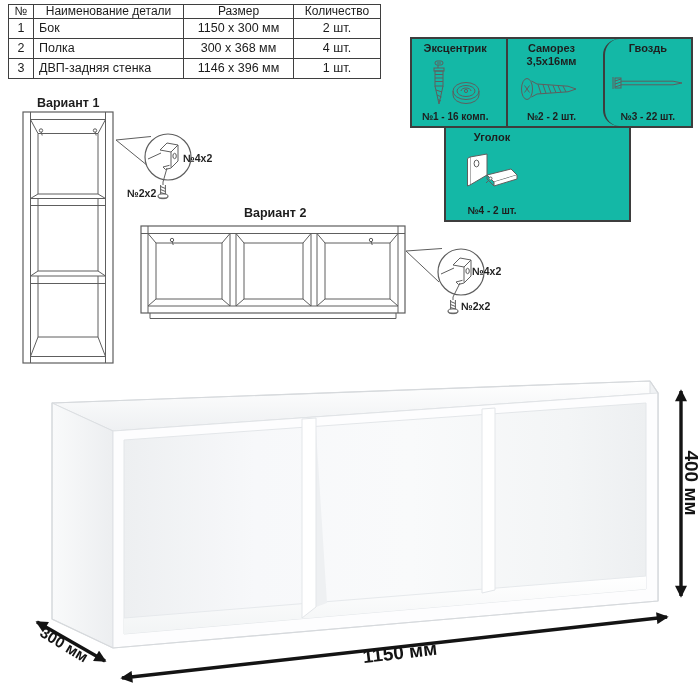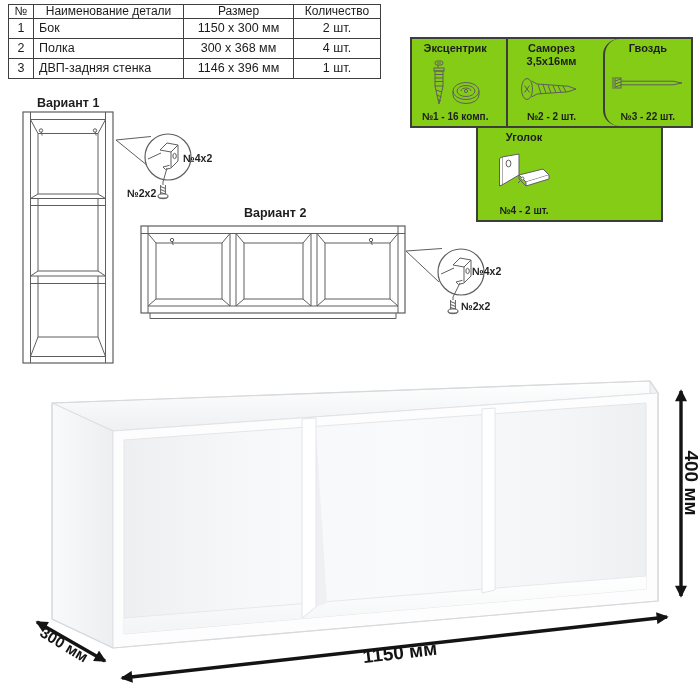--- a/index.html
+++ b/index.html
@@ -8,21 +8,21 @@
 
   
   .parts{position:absolute;left:8px;top:4px;border-collapse:collapse;table-layout:fixed;
          font-size:12.5px;color:#1c1c1c;background:#fff;}
   .parts th,.parts td{border:1px solid #3f3f3f;padding:0 5px;white-space:nowrap;
                       font-weight:400;height:19px;line-height:19px;text-align:center;}
   .parts th{height:13px;line-height:13px;font-size:12px;}
   .parts td.l{text-align:left;}
 
   
-  .hwrow{position:absolute;display:flex;border:2px solid #3d3d3d;background:#84cc16;box-sizing:border-box;}
+  .hwrow{position:absolute;display:flex;border:2px solid #3d3d3d;background:#14b8a6;box-sizing:border-box;}
   .hwcell{display:flex;flex-direction:column;align-items:center;justify-content:space-between;
           padding:3px 2px 4px;box-sizing:border-box;}
   .hwcell+.hwcell{border-left:2px solid #3d3d3d;margin-left:8px;}
   .hwtitle{font-size:11px;font-weight:700;text-align:center;line-height:1.18;white-space:pre-line;}
   .hwcount{font-size:10px;font-weight:700;text-align:left;white-space:nowrap;}
   .hwicon{flex:0 0 auto;}
 
   
   .lbl{position:absolute;font-weight:700;white-space:nowrap;}
   .variant-title{font-size:12.5px;}
@@ -233,21 +233,21 @@
       <svg class="hwicon" width="74" height="16" viewBox="0 0 74 16" stroke="#5e5e5e" stroke-width="1" fill="none">
         <path d="M2,2 V14"></path>
         <rect x="4" y="3" width="6" height="10"></rect>
         <path d="M4,6 L10,4 M4,9 L10,7 M4,12 L10,10"></path>
         <path d="M10,6.2 H62 M10,9.8 H62 M62,6.2 L71,8 L62,9.8"></path>
       </svg>
       <div class="hwcount">№3 - 22 шт.</div>
     </div>
   </div>
 
-  <div class="hwrow" style="left:476px;top:126px;width:187px;height:96px;">
+  <div class="hwrow" style="left:444px;top:126px;width:187px;height:96px;">
     <div class="hwcell" style="width:92px;">
       <div class="hwtitle">Уголок</div>
       <svg class="hwicon" width="58" height="44" viewBox="0 0 58 44" stroke="#5e5e5e" stroke-width="1" fill="#fff" stroke-linejoin="round">
         <path d="M7,5 L24,2 L24,23 L7,33 Z"></path>
         <path d="M7,5 L4.5,6.5 L4.5,34 L7,33"></path>
         <ellipse cx="13.5" cy="11.5" rx="2.4" ry="3.4"></ellipse>
         <path d="M24,23 L48,17 L54,23 L31,30 Z"></path>
         <path d="M31,30 L31,34 L54,27 L54,23"></path>
         <path d="M24,23 L24,27 L31,34" fill="none"></path>
         <circle cx="27.5" cy="26.5" r="1.5"></circle>

